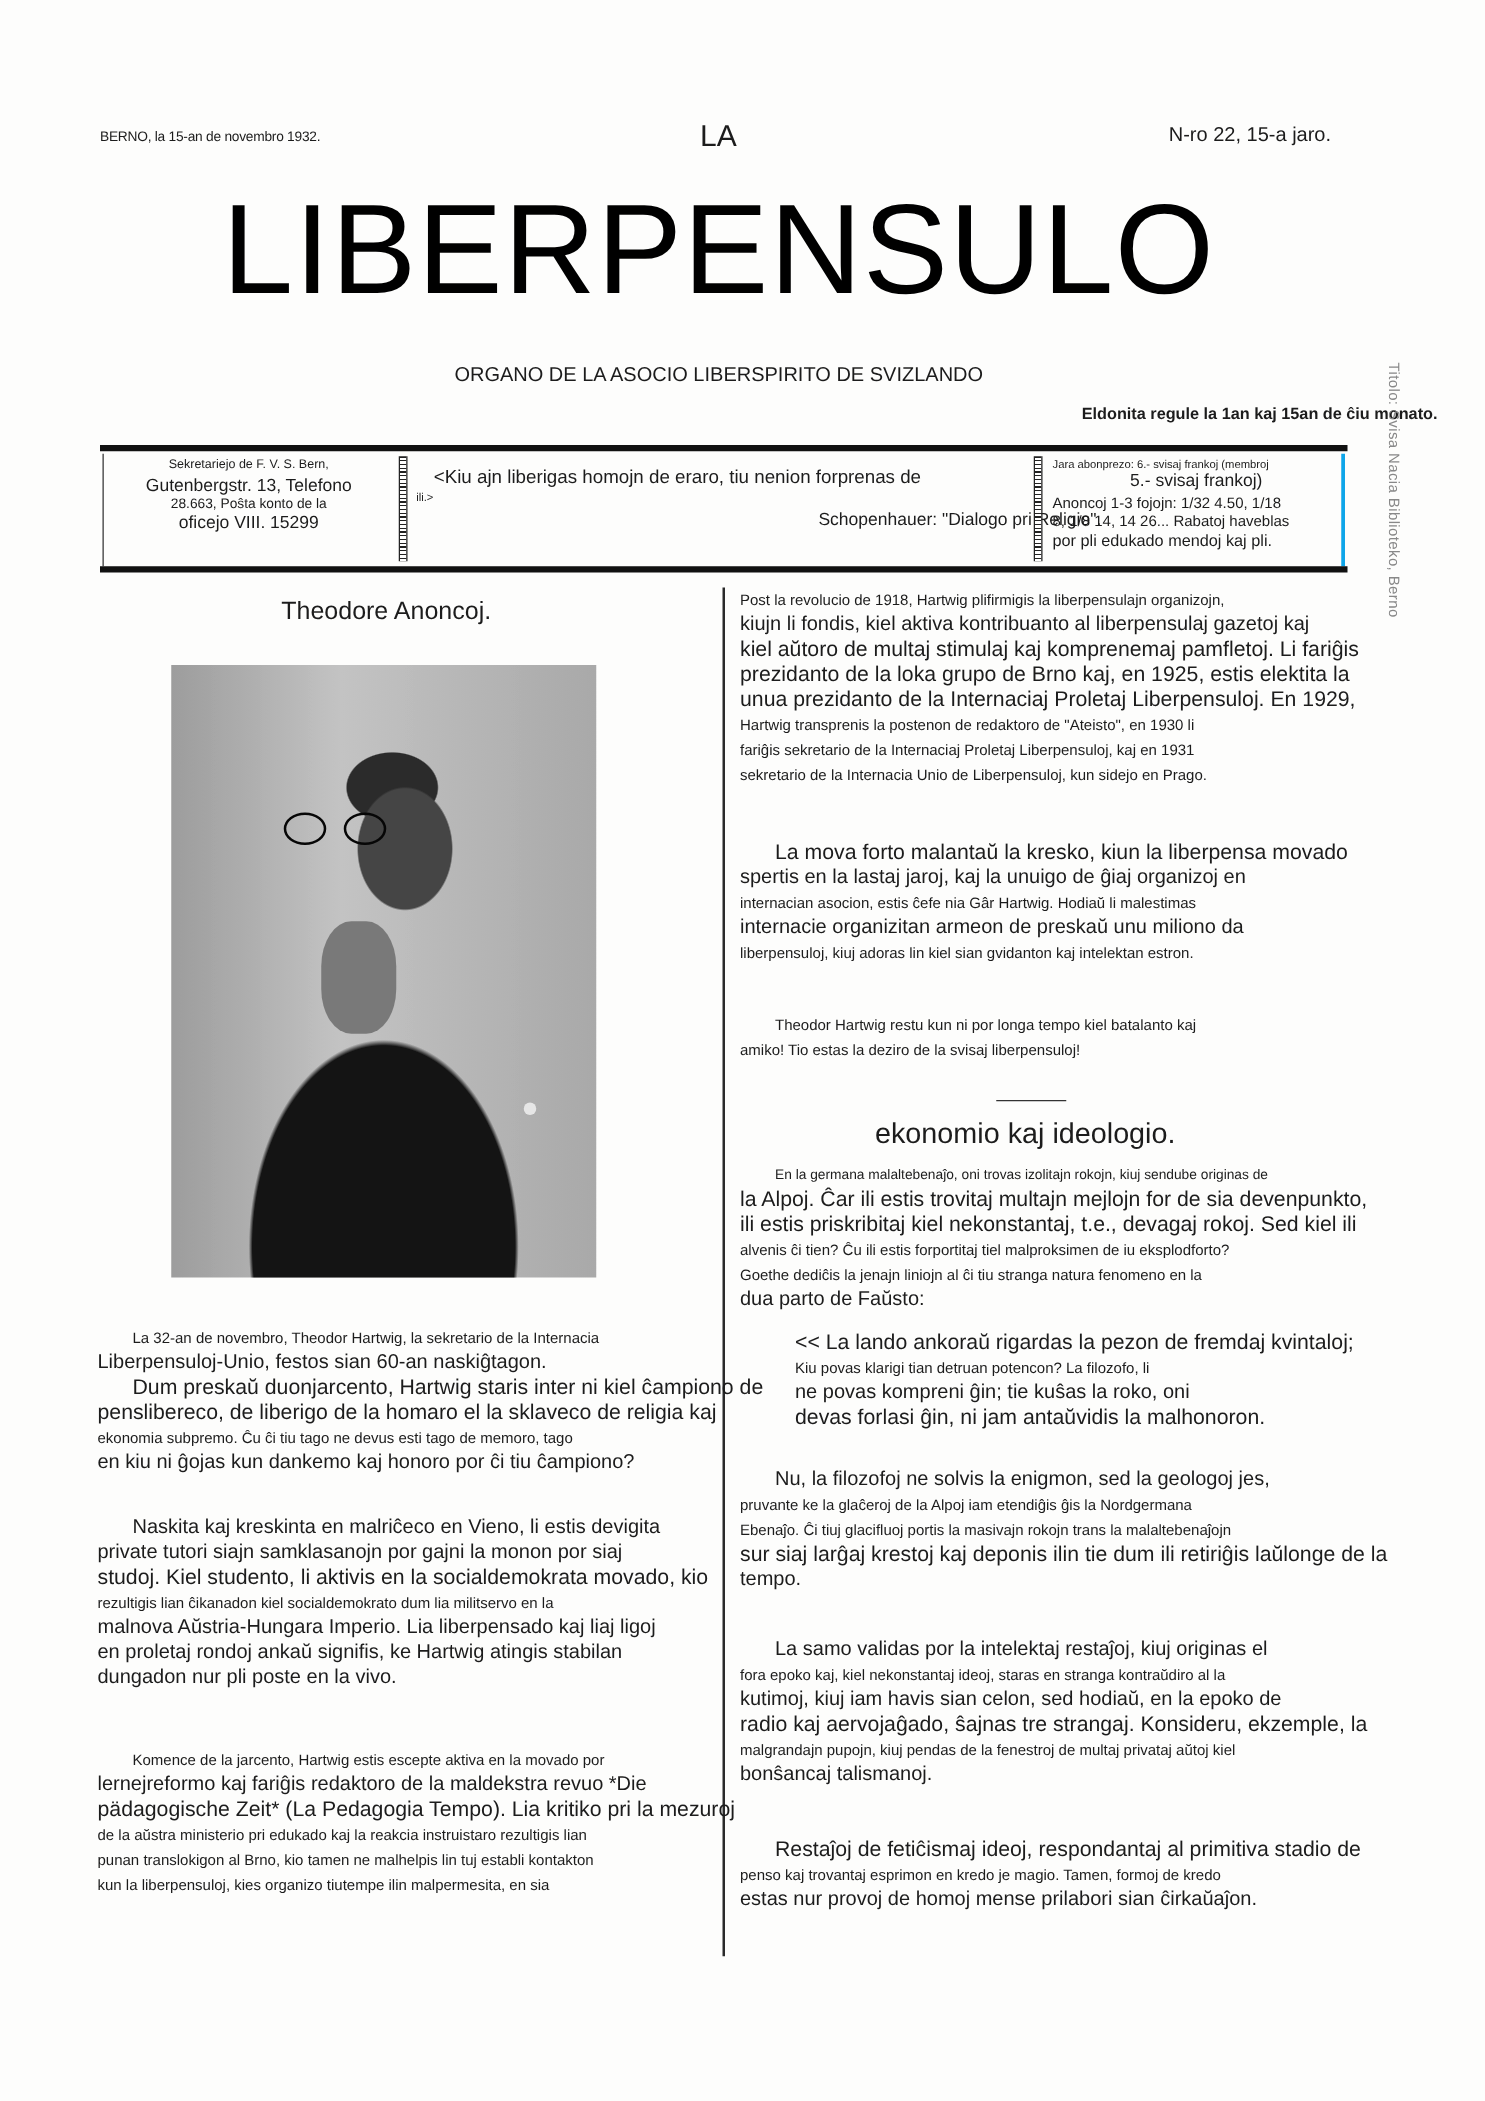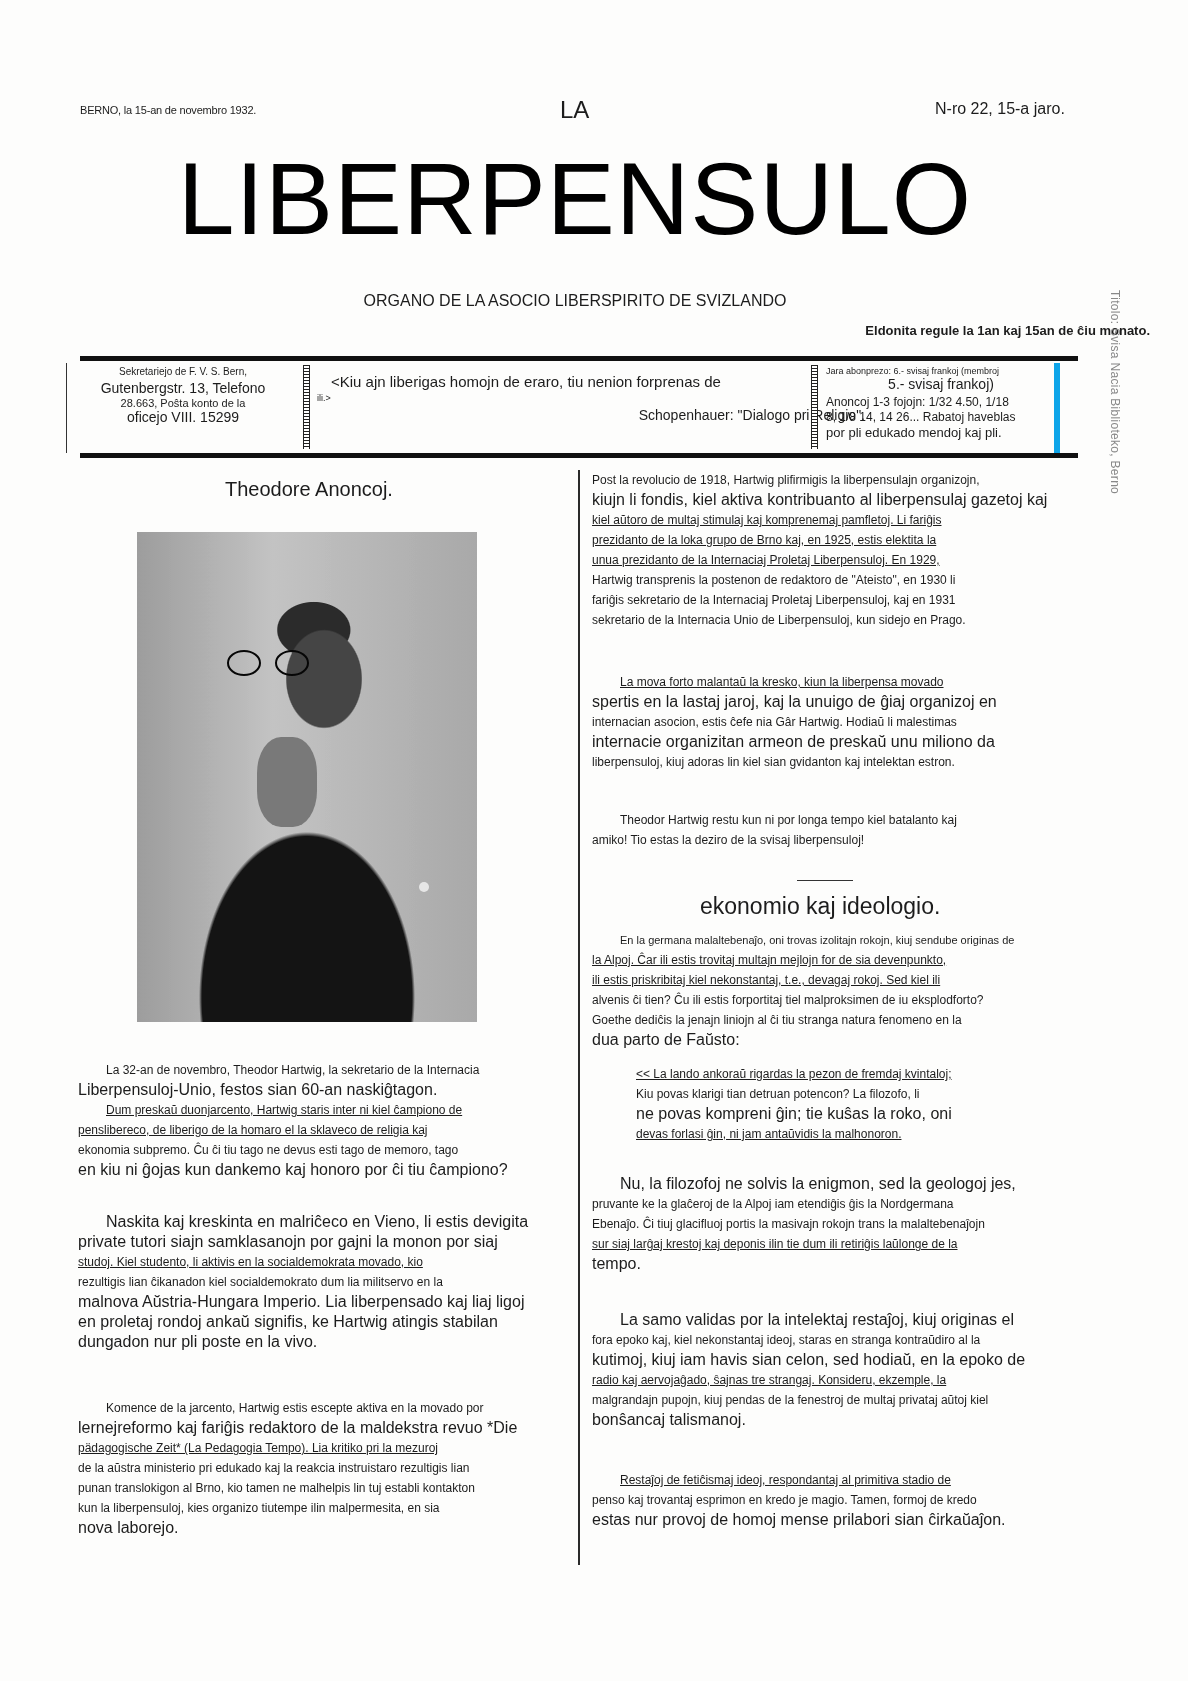--- a/index.html
+++ b/index.html
@@ -6,21 +6,21 @@
   html, body { width: 1188px; height: 1681px; background: #fdfdfc; overflow: hidden; }
   body { position: relative; font-family: "Liberation Sans", "DejaVu Sans", sans-serif; color: #1c1c1c; }
   .abs { position: absolute; }
   .top-left { left: 80px; top: 104px; font-size: 11px; letter-spacing: -0.2px; }
   .top-la { left: 560px; top: 96px; font-size: 24px; }
   .top-right { left: 935px; top: 100px; font-size: 16px; }
   .masthead { left: 0; width: 1150px; top: 148px; text-align: center; font-size: 102px; letter-spacing: 1px; font-weight: normal; color: #000000; line-height: 1; }
   .organ { left: 0; width: 1150px; top: 292px; text-align: center; font-size: 16px; }
   .eldonita { left: 0; width: 1150px; top: 323px; text-align: right; font-size: 13px; font-weight: bold; }
   .rule-thick { left: 80px; width: 998px; height: 5px; background: #111; }
-  .infobox { left: 66px; top: 363px; width: 994px; height: 90px; border-left: 1px solid #333; border-right: 6px solid #0ea5e9; }
+  .infobox { left: 82px; top: 363px; width: 994px; height: 90px; border-left: 1px solid #333; border-right: 3px solid #0ea5e9; }
   .ib-col { position: absolute; top: 0; height: 90px; }
   .ib-left { left: 0; width: 232px; text-align: center; padding-top: 3px; }
   .ib-left .l1 { font-size: 10px; }
   .ib-left .l2 { font-size: 14px; margin-top: 3px; }
   .ib-left .l3 { font-size: 11px; margin-top: 1px; }
   .ib-left .l4 { font-size: 14px; }
   .ib-sep { position: absolute; top: 2px; width: 7px; height: 84px; background: repeating-linear-gradient(#222 0 1px, #fff 1px 3px); border-left: 1px solid #222; border-right: 1px solid #222; }
   .ib-mid { left: 250px; width: 570px; padding-top: 10px; }
   .ib-mid .q { font-size: 15px; padding-left: 14px; }
   .ib-mid .q2 { font-size: 9px; margin-top: 3px; }
@@ -53,21 +53,21 @@
   .p-right-2 { left: 592px; top: 672px; width: 490px; }
   .p-right-3 { left: 592px; top: 810px; width: 490px; }
   .sec-rule { left: 797px; top: 880px; width: 56px; height: 1px; background: #333; }
   .headline-right { left: 700px; top: 893px; font-size: 23px; }
   .p-right-4 { left: 592px; top: 930px; width: 490px; }
   .quote { left: 636px; top: 1064px; width: 440px; }
   .p-right-5 { left: 592px; top: 1174px; width: 490px; }
   .p-right-6 { left: 592px; top: 1310px; width: 490px; }
   .p-right-7 { left: 592px; top: 1470px; width: 490px; }
   .s { font-size: 12px; }
-  .m { font-size: 12px; text-decoration: underline; }
+  .m { font-size: 17px; }
   .b { font-size: 16px; }
   .line { display: block; white-space: nowrap; }
   .ind { padding-left: 28px; }
 </style>
 </head>
 <body>
 
 <div class="abs top-left">BERNO, la 15-an de novembro 1932.</div>
 <div class="abs top-la">LA</div>
 <div class="abs top-right">N-ro 22, 15-a jaro.</div>
@@ -133,21 +133,20 @@
   <span class="line b">dungadon nur pli poste en la vivo.</span>
 </div>
 
 <div class="abs para p-left-3">
   <span class="line s ind">Komence de la jarcento, Hartwig estis escepte aktiva en la movado por</span>
   <span class="line b">lernejreformo kaj fariĝis redaktoro de la maldekstra revuo *Die</span>
   <span class="line m">pädagogische Zeit* (La Pedagogia Tempo). Lia kritiko pri la mezuroj</span>
   <span class="line s">de la aŭstra ministerio pri edukado kaj la reakcia instruistaro rezultigis lian</span>
   <span class="line s">punan translokigon al Brno, kio tamen ne malhelpis lin tuj establi kontakton</span>
   <span class="line s">kun la liberpensuloj, kies organizo tiutempe ilin malpermesita, en sia</span>
-  <span class="line b">nova laborejo.</span>
 </div>
 
 <div class="abs para p-right-1">
   <span class="line s">Post la revolucio de 1918, Hartwig plifirmigis la liberpensulajn organizojn,</span>
   <span class="line b">kiujn li fondis, kiel aktiva kontribuanto al liberpensulaj gazetoj kaj</span>
   <span class="line m">kiel aŭtoro de multaj stimulaj kaj komprenemaj pamfletoj. Li fariĝis</span>
   <span class="line m">prezidanto de la loka grupo de Brno kaj, en 1925, estis elektita la</span>
   <span class="line m">unua prezidanto de la Internaciaj Proletaj Liberpensuloj. En 1929,</span>
   <span class="line s">Hartwig transprenis la postenon de redaktoro de "Ateisto", en 1930 li</span>
   <span class="line s">fariĝis sekretario de la Internaciaj Proletaj Liberpensuloj, kaj en 1931</span>

